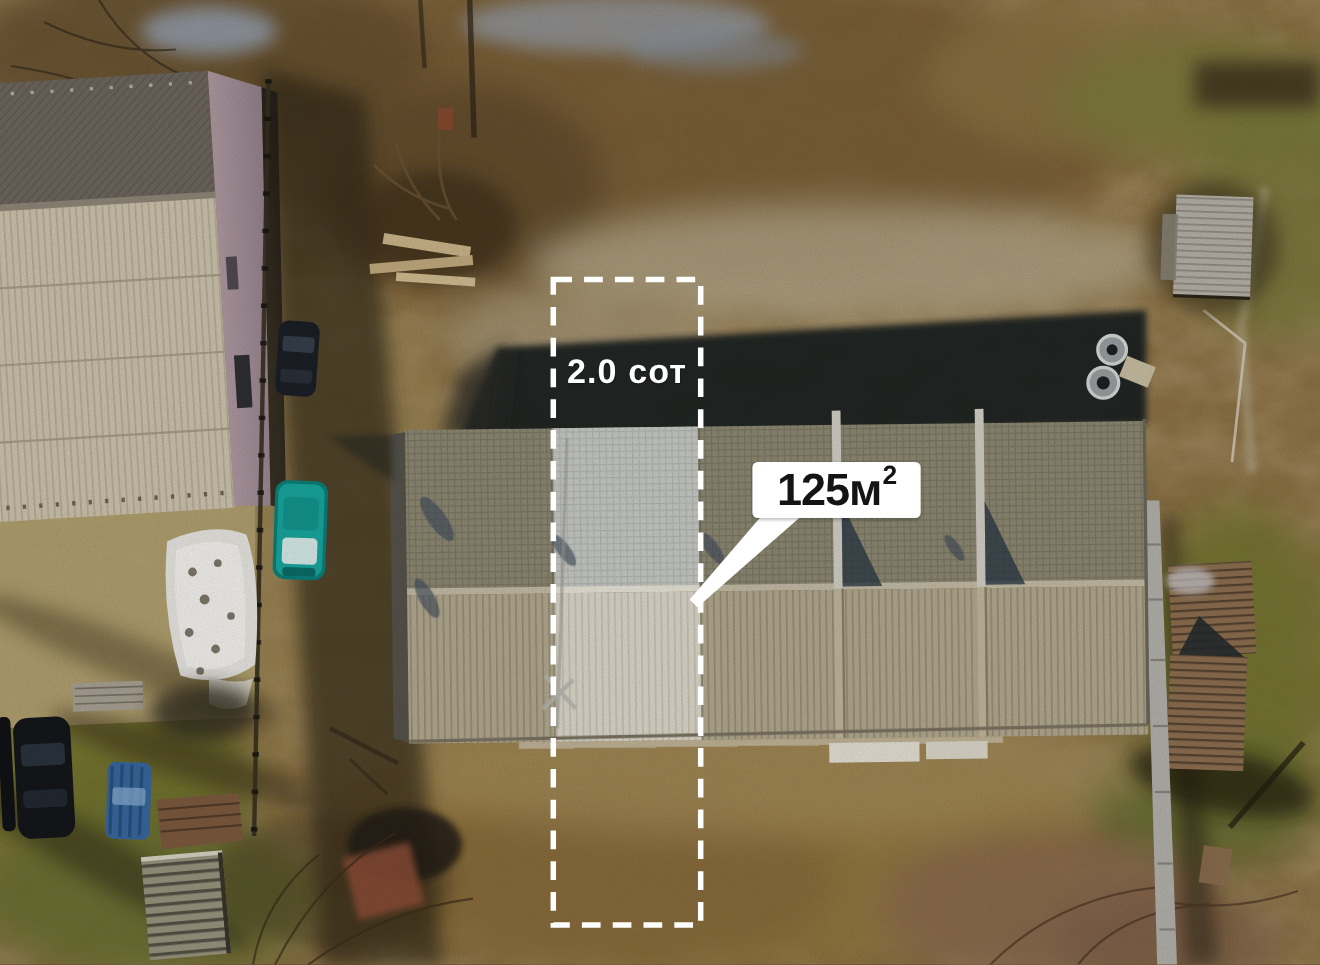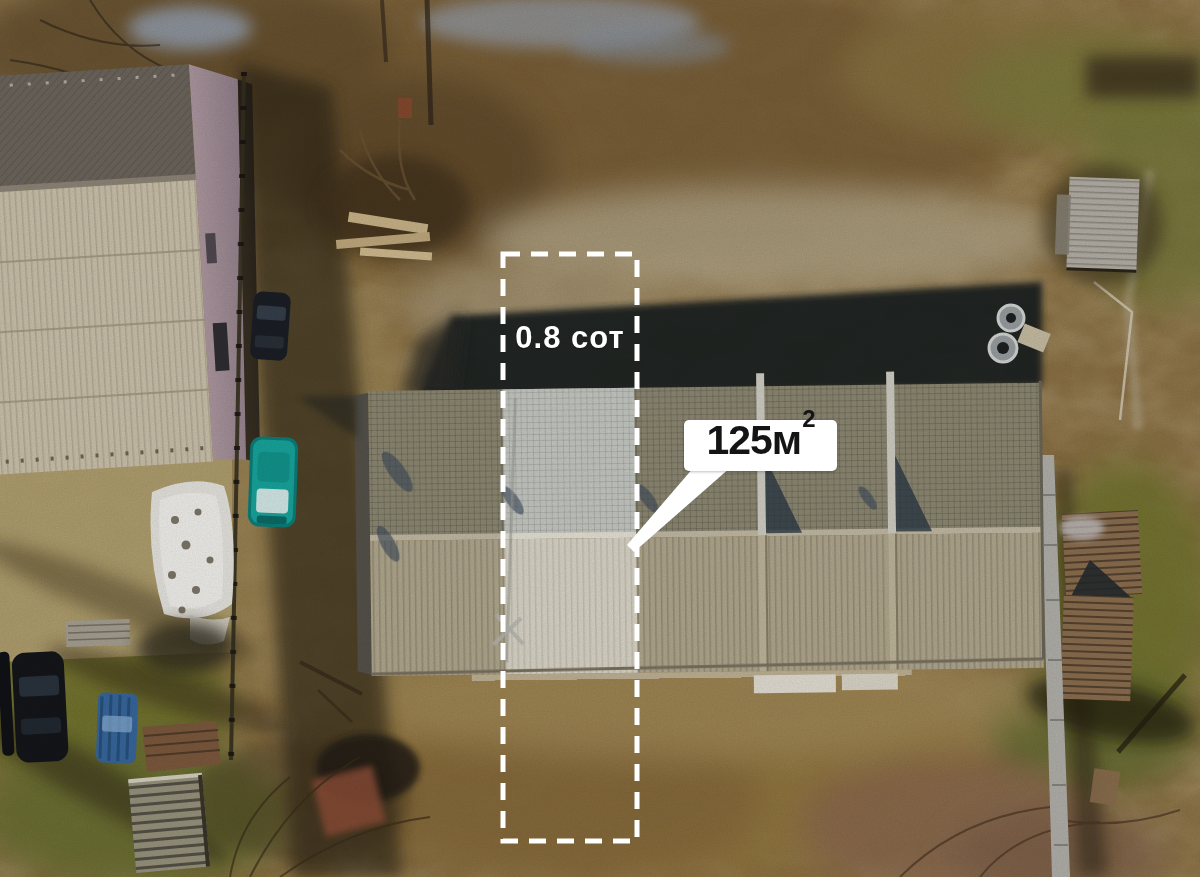--- a/index.html
+++ b/index.html
@@ -14,21 +14,21 @@
     text-align:center;
     font-weight:700;font-size:31px;letter-spacing:1px;
     color:var(--plot-label-text,#fff);
     text-shadow:0 1px 2px rgba(0,0,0,.35);
     user-select:none;
   }
   .area-callout{
     position:absolute;left:684px;top:420px;width:153px;height:51px;
     background:var(--callout-bg,#fff);
     border-radius:5px;
-    display:flex;align-items:flex-start;justify-content:center;
+    display:flex;align-items:center;justify-content:center;
     box-shadow:0 1px 3px rgba(0,0,0,.25);
   }
   .area-callout .val{
     font-weight:700;font-size:41px;letter-spacing:-1px;
     color:var(--callout-text,#121212);line-height:1;
   }
   .area-callout .sup{
     font-weight:700;font-size:24px;color:var(--callout-text,#121212);
     position:relative;top:-13px;left:1px;line-height:1;
   }
@@ -363,19 +363,19 @@
   </g>
 
   <rect width="1200" height="877" filter="url(#grain)" opacity=".12"></rect>
 
   <g>
     <polygon points="694,467 731,467 634,552 627,545" style="fill:var(--callout-bg,#fff)"></polygon>
     <rect x="503" y="254" width="134" height="587" fill="none" style="stroke:var(--outline,#fff)" stroke-width="5" stroke-dasharray="17 11"></rect>
   </g>
 </svg>
 
-<div class="plot-label">0.8 сот</div>
+<div class="plot-label">2.0 сот</div>
 
 <div class="area-callout">
   <span class="val">125м</span>
       <span class="sup">2</span>
 </div>
 </div>
 
 </body></html>

